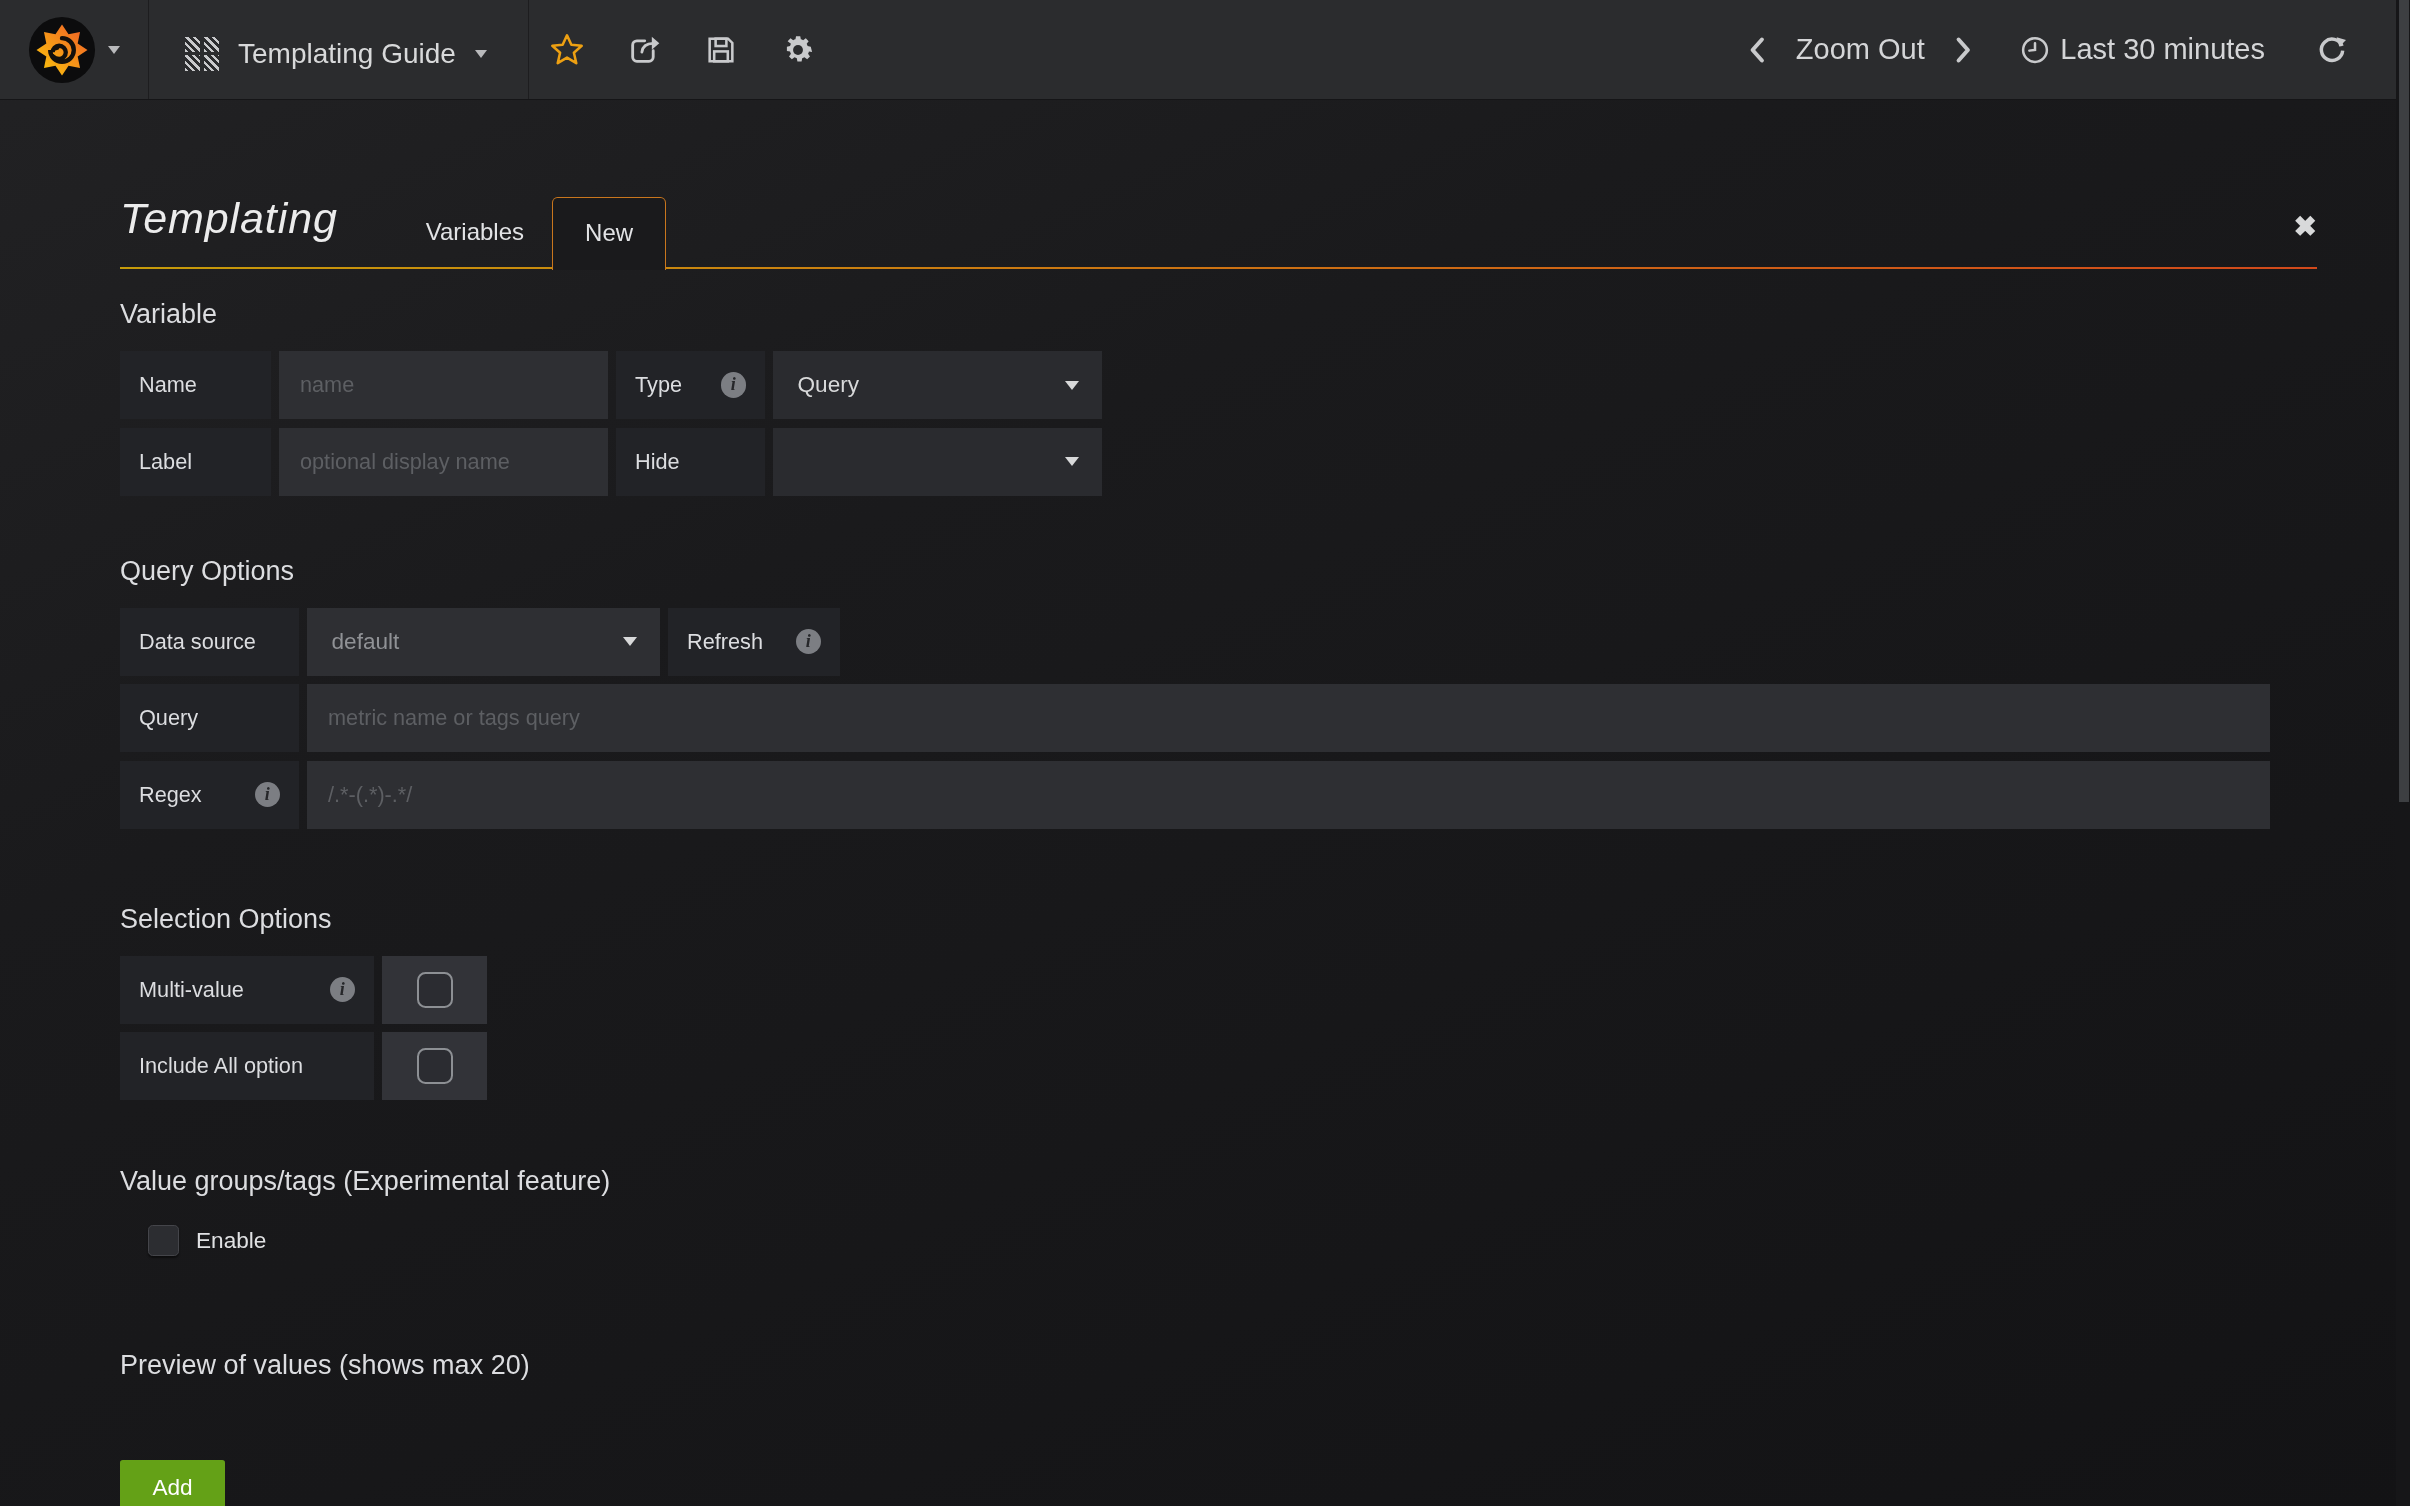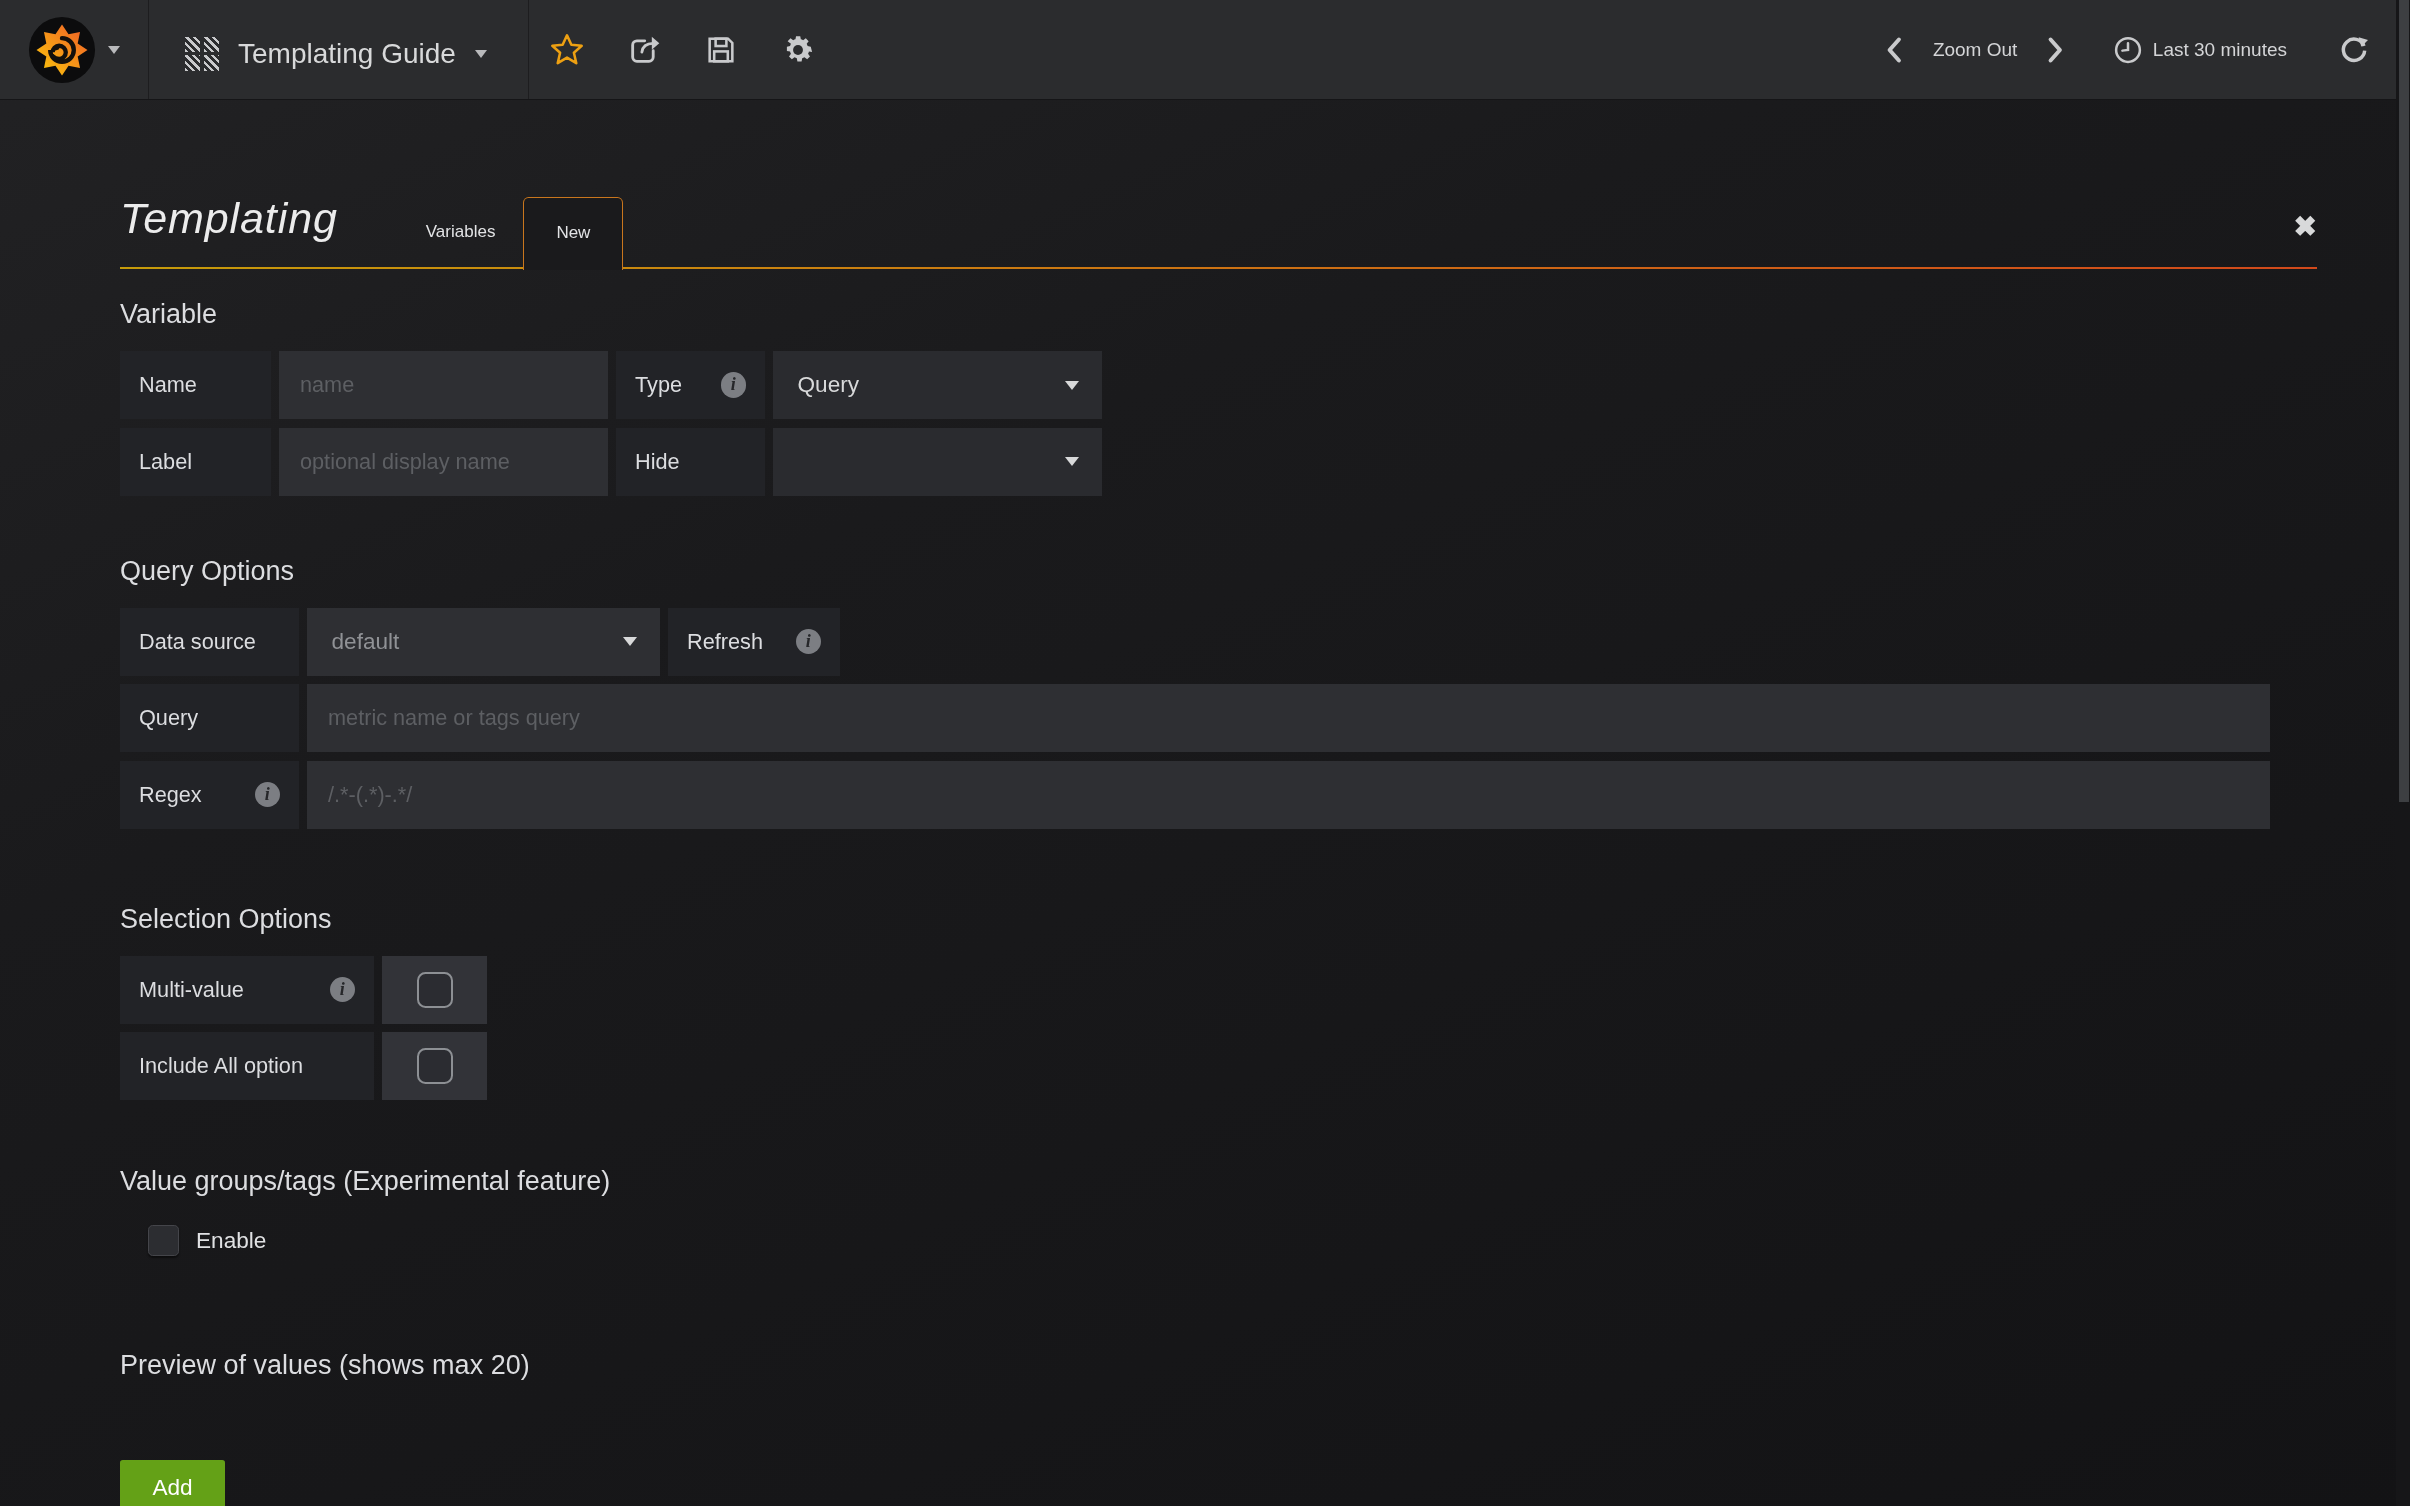--- a/index.html
+++ b/index.html
@@ -15,36 +15,36 @@
   .navbar { height: 100px; background: #2b2c2e; display: flex; align-items: stretch; border-bottom: 0.9px solid #151517; }
   .logo-btn { width: 149px; border-right: 1.9px solid #1d1d1f; display: flex; align-items: center; justify-content: center; gap: 11.3px; cursor: pointer; }
   .caret { width: 0; height: 0; border-left: 7.5px solid transparent; border-right: 7.5px solid transparent; border-top: 9.4px solid #b9babc; }
   .caret.sm { border-left-width: 6.6px; border-right-width: 6.6px; border-top-width: 8.5px; }
   .dash-nav { display: flex; align-items: center; gap: 19px; padding: 8px 41px 0 36px; border-right: 1.9px solid #1d1d1f; cursor: pointer; }
   .grid-icon { width: 34px; height: 34px; display: grid; grid-template-columns: 1fr 1fr; grid-template-rows: 1fr 1fr; gap: 3.8px; }
   .grid-icon span { background: repeating-linear-gradient(45deg, #c9cacc 0 2.4px, rgba(0,0,0,0) 2.4px 5.2px); }
   .dash-title { font-size: 28px; color: #d8d9da; }
   .nav-actions { display: flex; align-items: center; }
   .nav-btn { width: 77px; height: 100px; display: flex; align-items: center; justify-content: center; cursor: pointer; }
-  .nav-right { margin-left: auto; display: flex; align-items: center; padding-right: 41px; font-size: 19px; color: #d4d5d7; }
+  .nav-right { margin-left: auto; display: flex; align-items: center; padding-right: 63px; font-size: 29px; color: #d4d5d7; }
   .nav-right .zoom-group { display: flex; align-items: center; gap: 26px; }
   .nav-right .time-picker { display: flex; align-items: center; gap: 10px; margin-left: 45px; cursor: pointer; }
   .nav-right .refresh-btn { margin-left: 51px; cursor: pointer; display: flex; align-items: center; }
   .nav-text-btn { cursor: pointer; }
 
   
   .scroll-track { position: absolute; top: 0; right: 0; width: 15px; height: 1507px; background: #161618; z-index: 50; }
   .scroll-thumb { position: absolute; top: 0; right: 1.9px; width: 10.4px; height: 802px; background: #3d3f42; }
 
   
   .page { padding: 0 94px 0 120px; }
   .page-header { display: flex; align-items: flex-end; height: 169px;
     border-bottom: 2.8px solid; border-image: linear-gradient(90deg, #c79c0a 0%, #d2491b 100%) 1; }
   .page-title { font-size: 43px; font-style: italic; font-weight: 500; color: #ececec; margin: 0 60px 24.5px 0; letter-spacing: 0.9px; }
-  .tab { font-size: 17px; color: #e2e3e5; padding: 0 28px; height: 70px; line-height: 70px; cursor: pointer; }
+  .tab { font-size: 24px; color: #e2e3e5; padding: 0 28px; height: 70px; line-height: 70px; cursor: pointer; }
   .tab.active { border: 1.9px solid #c9761d; border-bottom: none; border-radius: 5.6px 5.6px 0 0; background: #1a1a1c; margin-bottom: -2.8px; height: 73px; line-height: 70px; padding: 0 32px; }
   .close-x { margin-left: auto; margin-bottom: 26px; font-size: 28px; font-weight: bold; color: #d8d9da; cursor: pointer; line-height: 1; }
 
   
   .section-h { font-size: 27px; font-weight: 500; color: #dcdde0; margin-bottom: 21px; }
   .sec-variable { margin-top: 30px; }
   .sec-query { margin-top: 60px; }
   .sec-selection { margin-top: 75px; }
   .sec-groups { margin-top: 66px; }
   .sec-preview { margin-top: 94px; }

